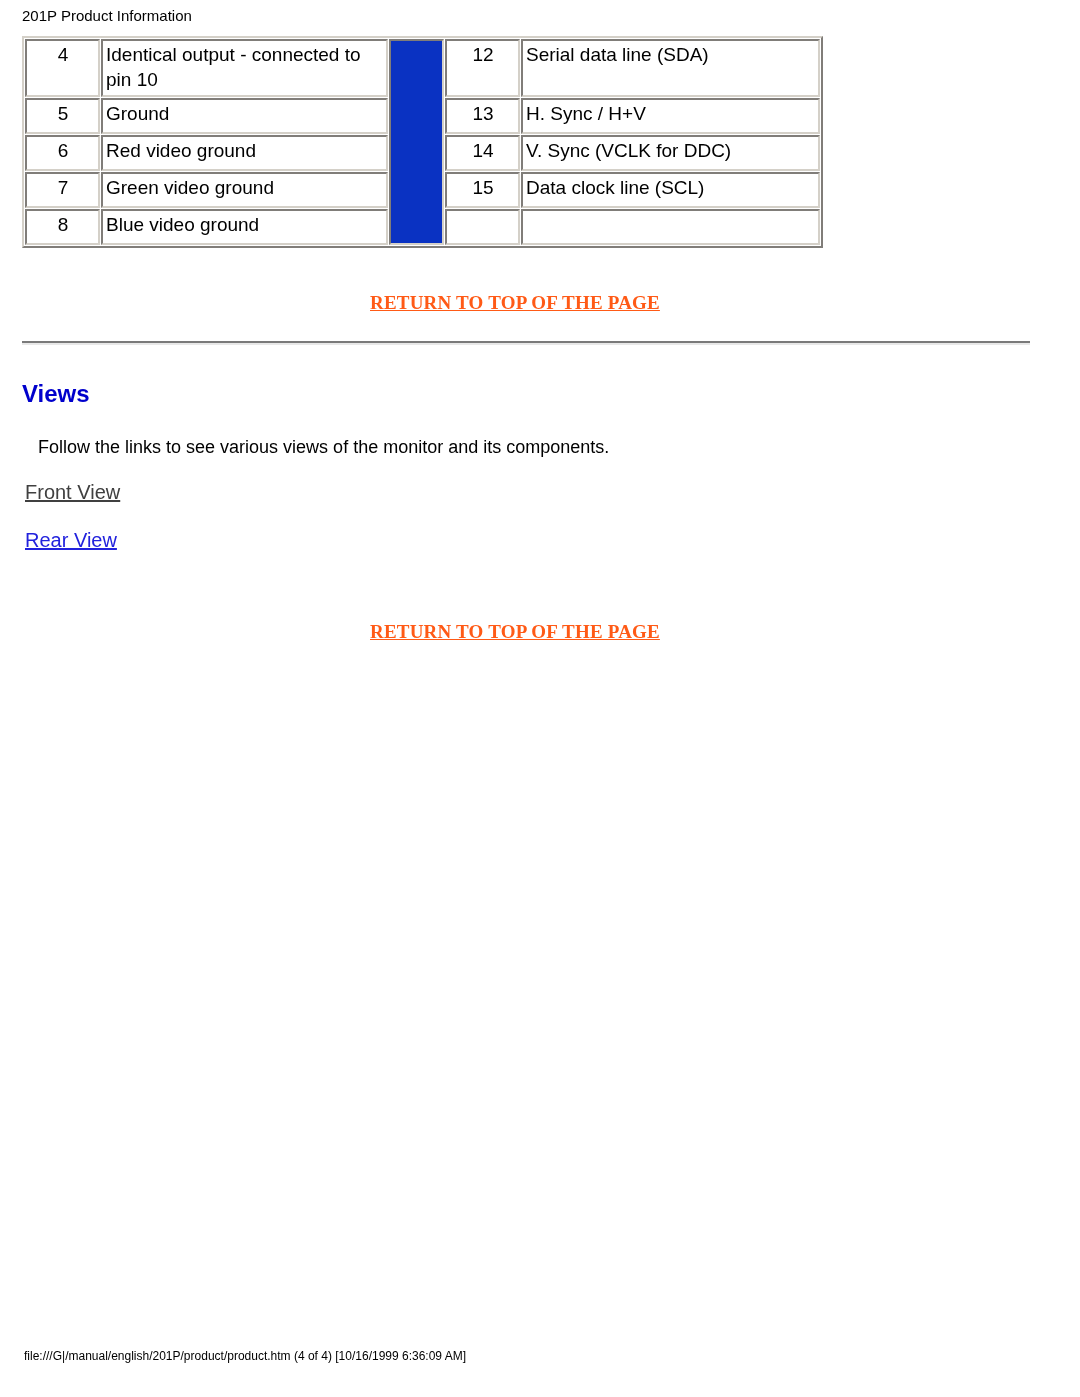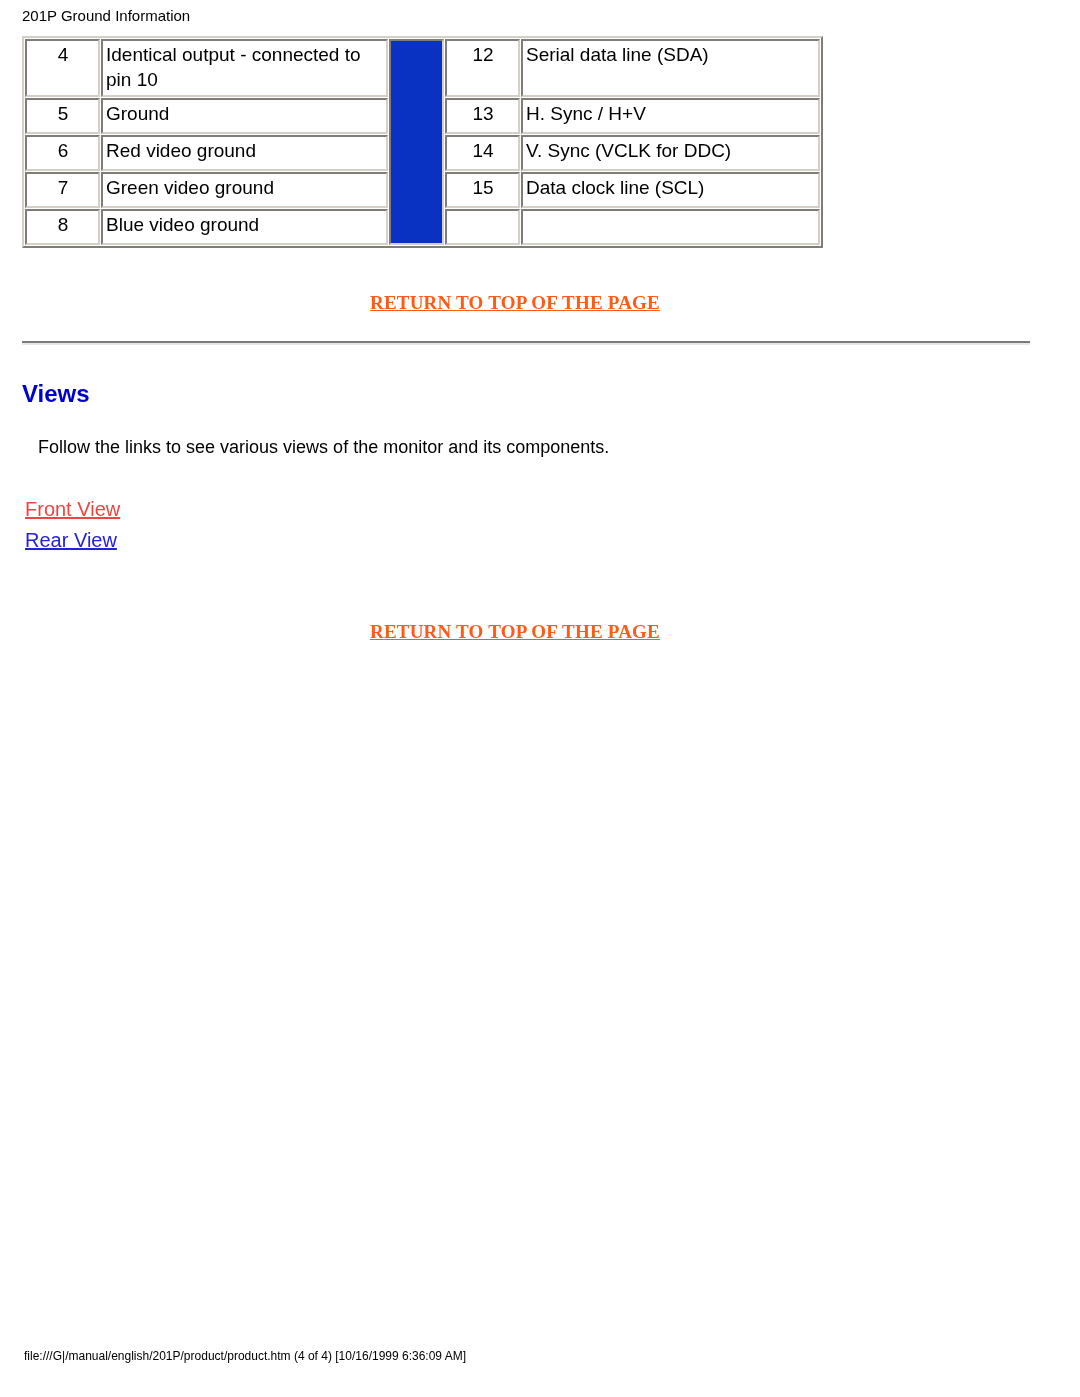--- a/index.html
+++ b/index.html
@@ -140,21 +140,21 @@
     top: 1347px;
     font-size: 12px;
     line-height: 19px;
     color: #000000;
     white-space: nowrap;
   }
 </style>
 </head>
 <body>
 
-<div class="page-header">201P Ground Information</div>
+<div class="page-header">201P Product Information</div>
 
 <div class="pin-table-wrap">
   <table class="pin-table">
     <tbody>
       <tr class="tall">
         <td class="num">4</td>
         <td class="desc-left">Identical output - connected to pin 10</td>
         <td class="spacer-blue" rowspan="5" style="background: rgb(10, 50, 194);"></td>
         <td class="num">12</td>
         <td class="desc-right">Serial data line (SDA)</td>
@@ -188,19 +188,19 @@
 </div>
 
 <a href="#" id="return-top-1" class="return-link" style="color: rgb(255, 90, 22);">RETURN TO TOP OF THE PAGE</a>
 
 <div class="hrule"></div>
 
 <div class="section-title" style="color: rgb(0, 0, 204);">Views</div>
 
 <div class="body-text">Follow the links to see various views of the monitor and its components.</div>
 
-<a href="#" id="front-view-link" class="view-link" style="color: #ef4444; margin-top: 17px;">Front View</a>
+<a href="#" id="front-view-link" class="view-link" style="color: #404040;">Front View</a>
 
 <a href="#" id="rear-view-link" class="view-link" style="color: rgb(34, 34, 221);">Rear View</a>
 
 <a href="#" id="return-top-2" class="return-link" style="color: rgb(255, 90, 22);">RETURN TO TOP OF THE PAGE</a>
 
 <div class="page-footer">file:///G|/manual/english/201P/product/product.htm (4 of 4) [10/16/1999 6:36:09 AM]</div>
 
 </body></html>

